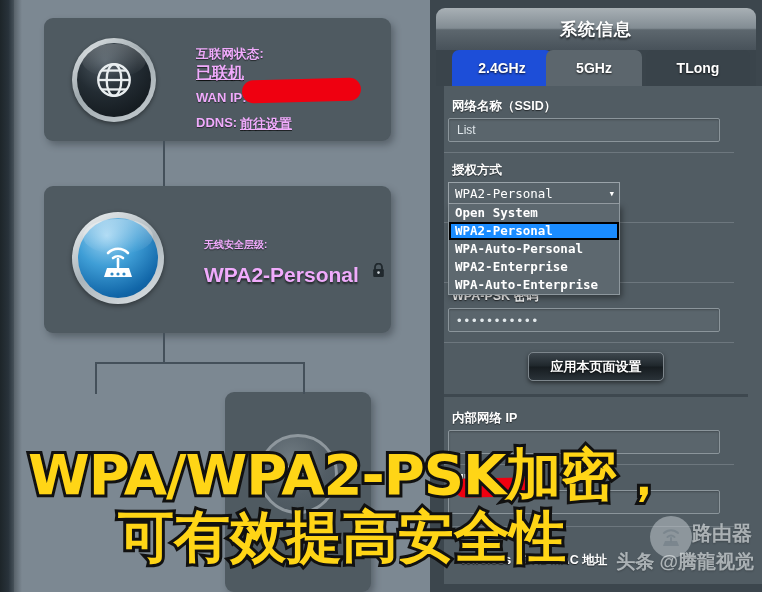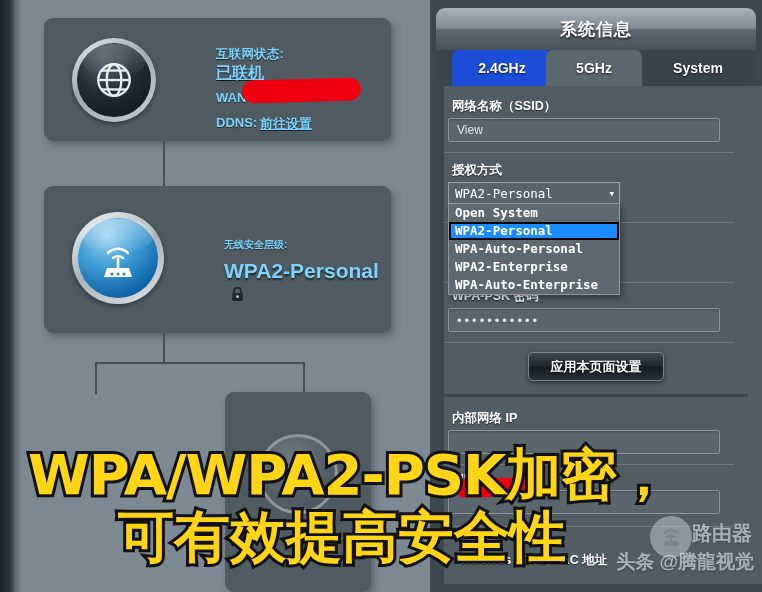--- a/index.html
+++ b/index.html
@@ -91,21 +91,21 @@
 
   
   .client-circle {
     position: absolute; left: 50%; top: 42px; transform: translateX(-50%);
     width: 80px; height: 80px; border-radius: 50%;
     background: radial-gradient(circle at 40% 28%, #6e7980 0%, #525d65 55%, #48535a 100%);
     border: 3px solid #8e979d;
   }
   .client-glyph { position: absolute; left:50%; top:52%; transform: translate(-50%,-50%); width:46px; height:40px; }
 
-  .panel-text { position: absolute; color: #7dd3fc; margin-left: 20px; }
+  .panel-text { position: absolute; color: #f0abfc; }
   .lbl-sm { font-size: 12.5px; font-weight: bold; letter-spacing: .2px;
             text-shadow: 0 1px 1px rgba(0,0,0,0.55); }
   .lbl-bold { font-size: 16px; font-weight: bold; text-shadow: 0 1px 1px rgba(0,0,0,0.6); }
   .underline { text-decoration: underline; }
 
   .wan-row { font-size: 13px; font-weight: bold; text-shadow: 0 1px 1px rgba(0,0,0,0.55); }
 
   .sec-label { font-size: 10px; font-weight: bold; text-shadow: 0 1px 1px rgba(0,0,0,0.55); }
   .sec-value { font-size: 21px; font-weight: bold; text-shadow: 0 2px 2px rgba(0,0,0,0.6); }
 
@@ -325,27 +325,27 @@
 
 <div class="right-col">
 
   <div class="sys-header">
     <span class="sys-header-title">系统信息</span>
   </div>
 
   <div class="tabs">
     <div class="tab tab-0">2.4GHz</div>
     <div class="tab tab-1">5GHz</div>
-    <div class="tab tab-2">System</div>
+    <div class="tab tab-2">TLong</div>
   </div>
 
   <div class="sys-body">
 
     <div class="field-label" style="left:8px; top:12px;">网络名称（SSID）</div>
-    <div class="text-input" style="left:4px; top:32px; width:272px;">View</div>
+    <div class="text-input" style="left:4px; top:32px; width:272px;">List</div>
     <div class="hr-line" style="left:0; top:66px; width:290px;"></div>
 
     <div class="field-label" style="left:8px; top:76px;">授权方式</div>
 
     <div class="hr-line" style="left:0; top:136px; width:290px;"></div>
     <div class="hr-line" style="left:0; top:196px; width:290px;"></div>
     <div class="field-label" style="left:8px; top:202px;">WPA-PSK 密码</div>
 
     <div class="select-box" style="top:96px;">
       <span>WPA2-Personal</span>

